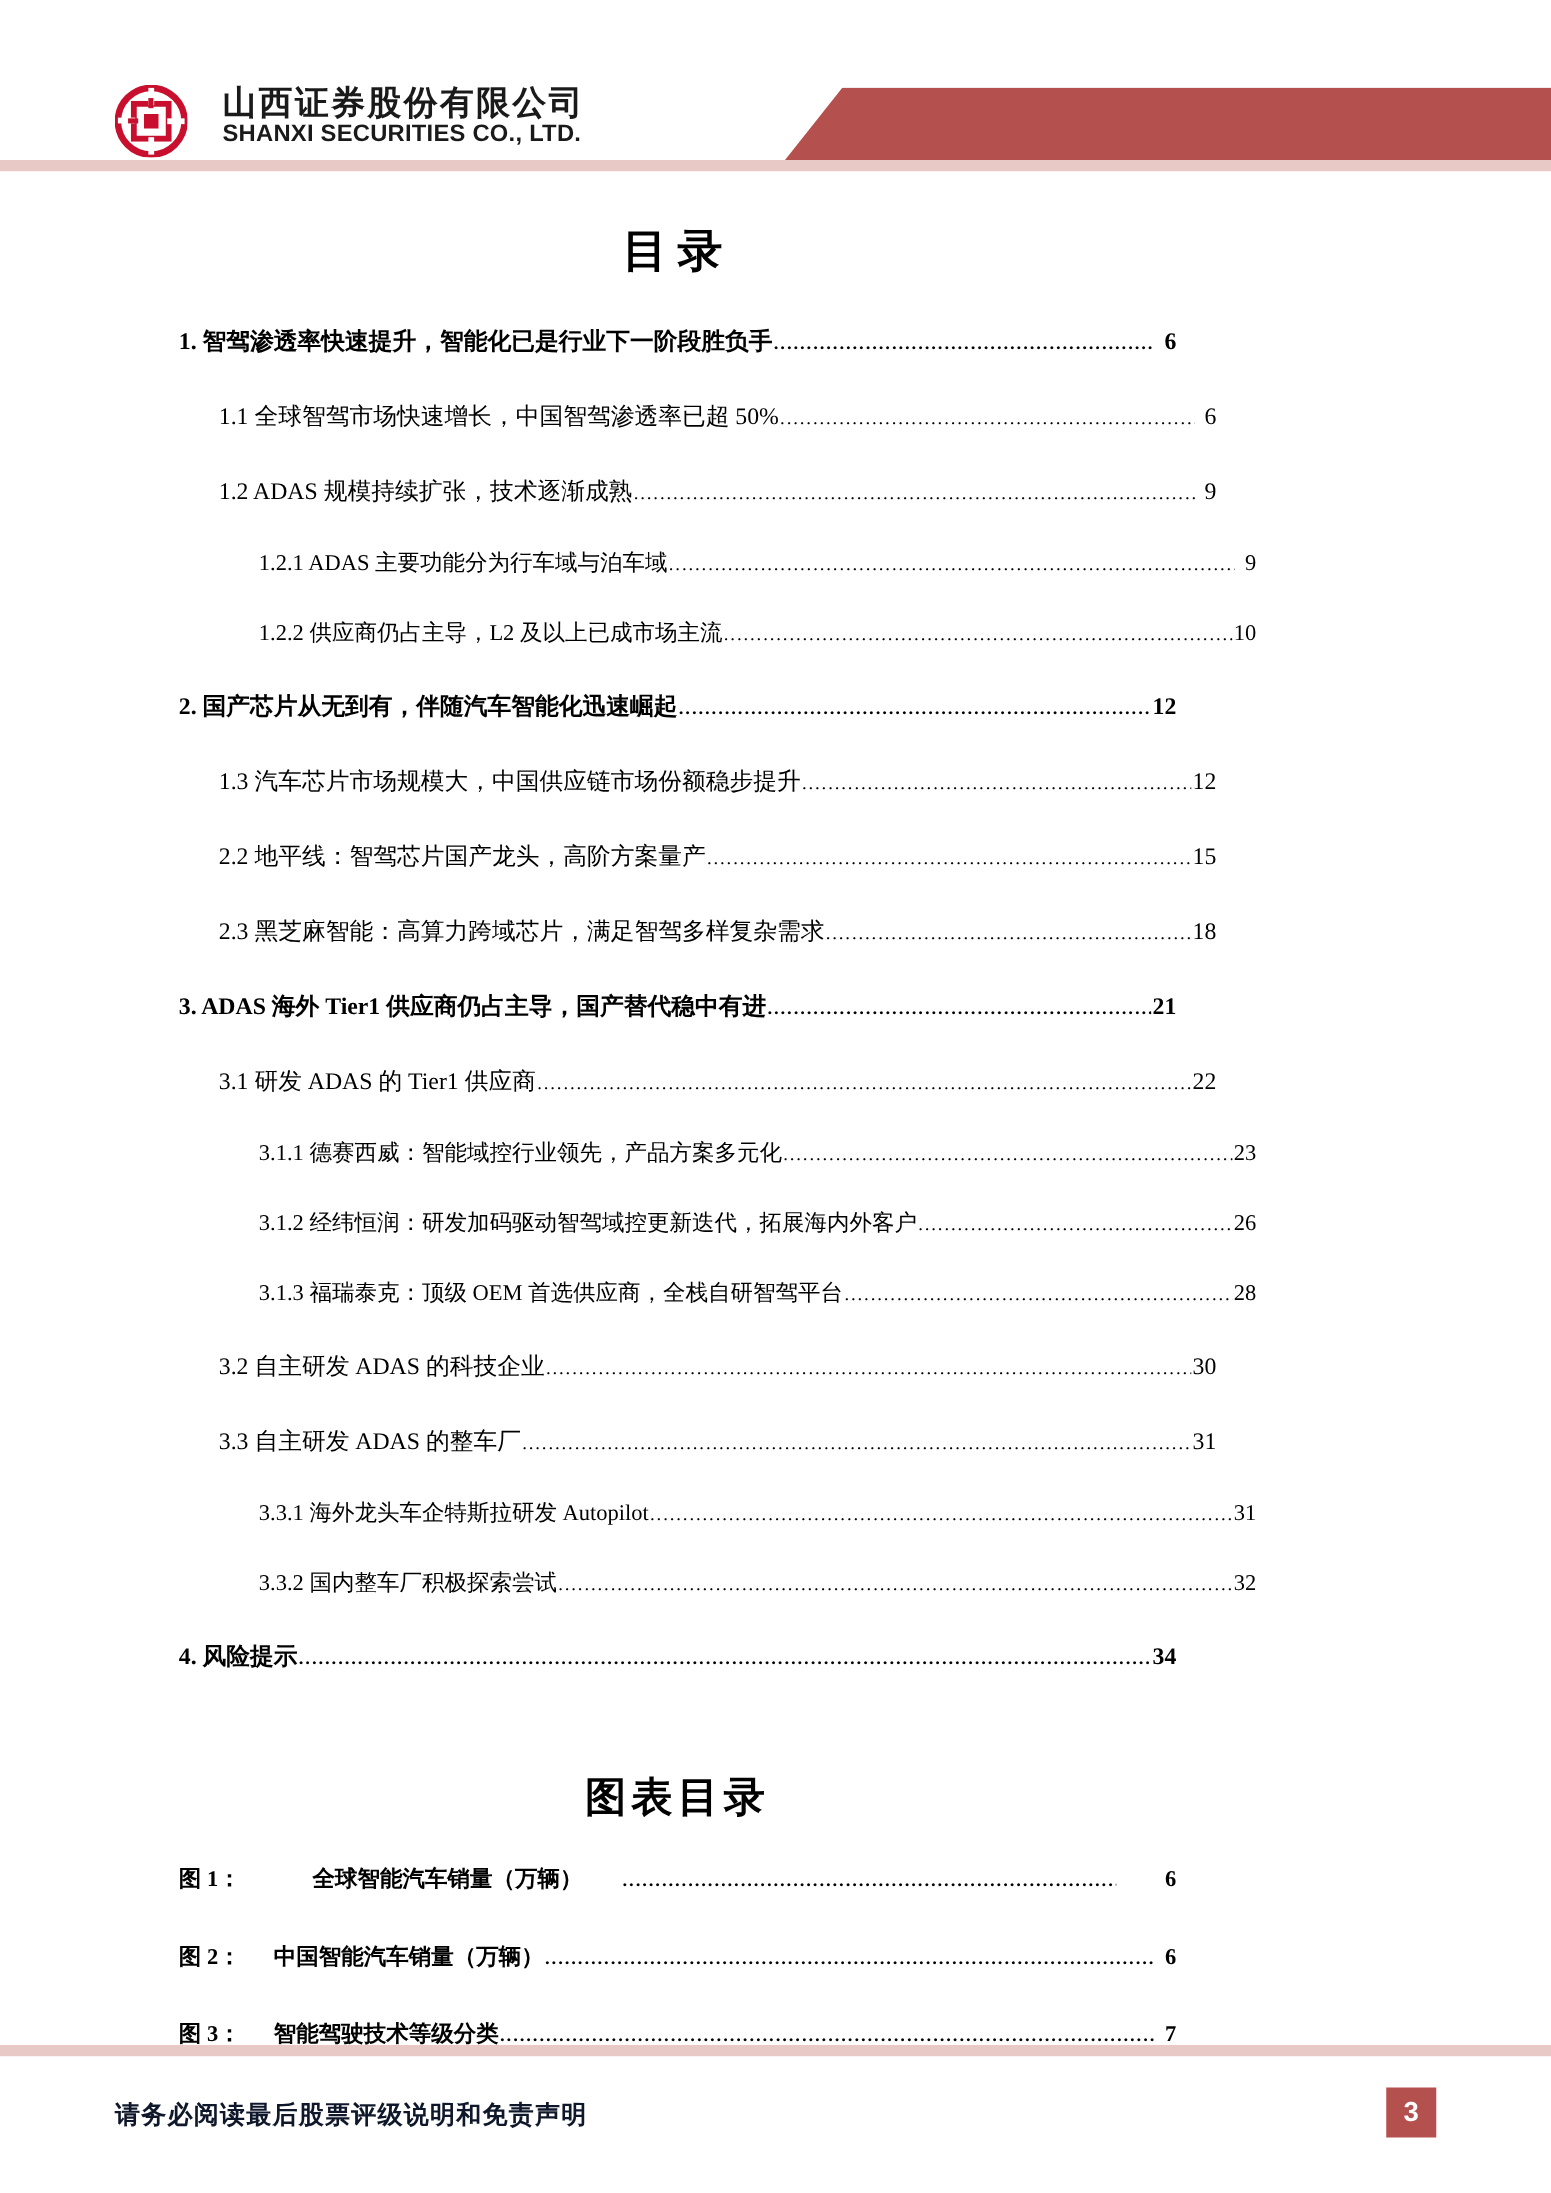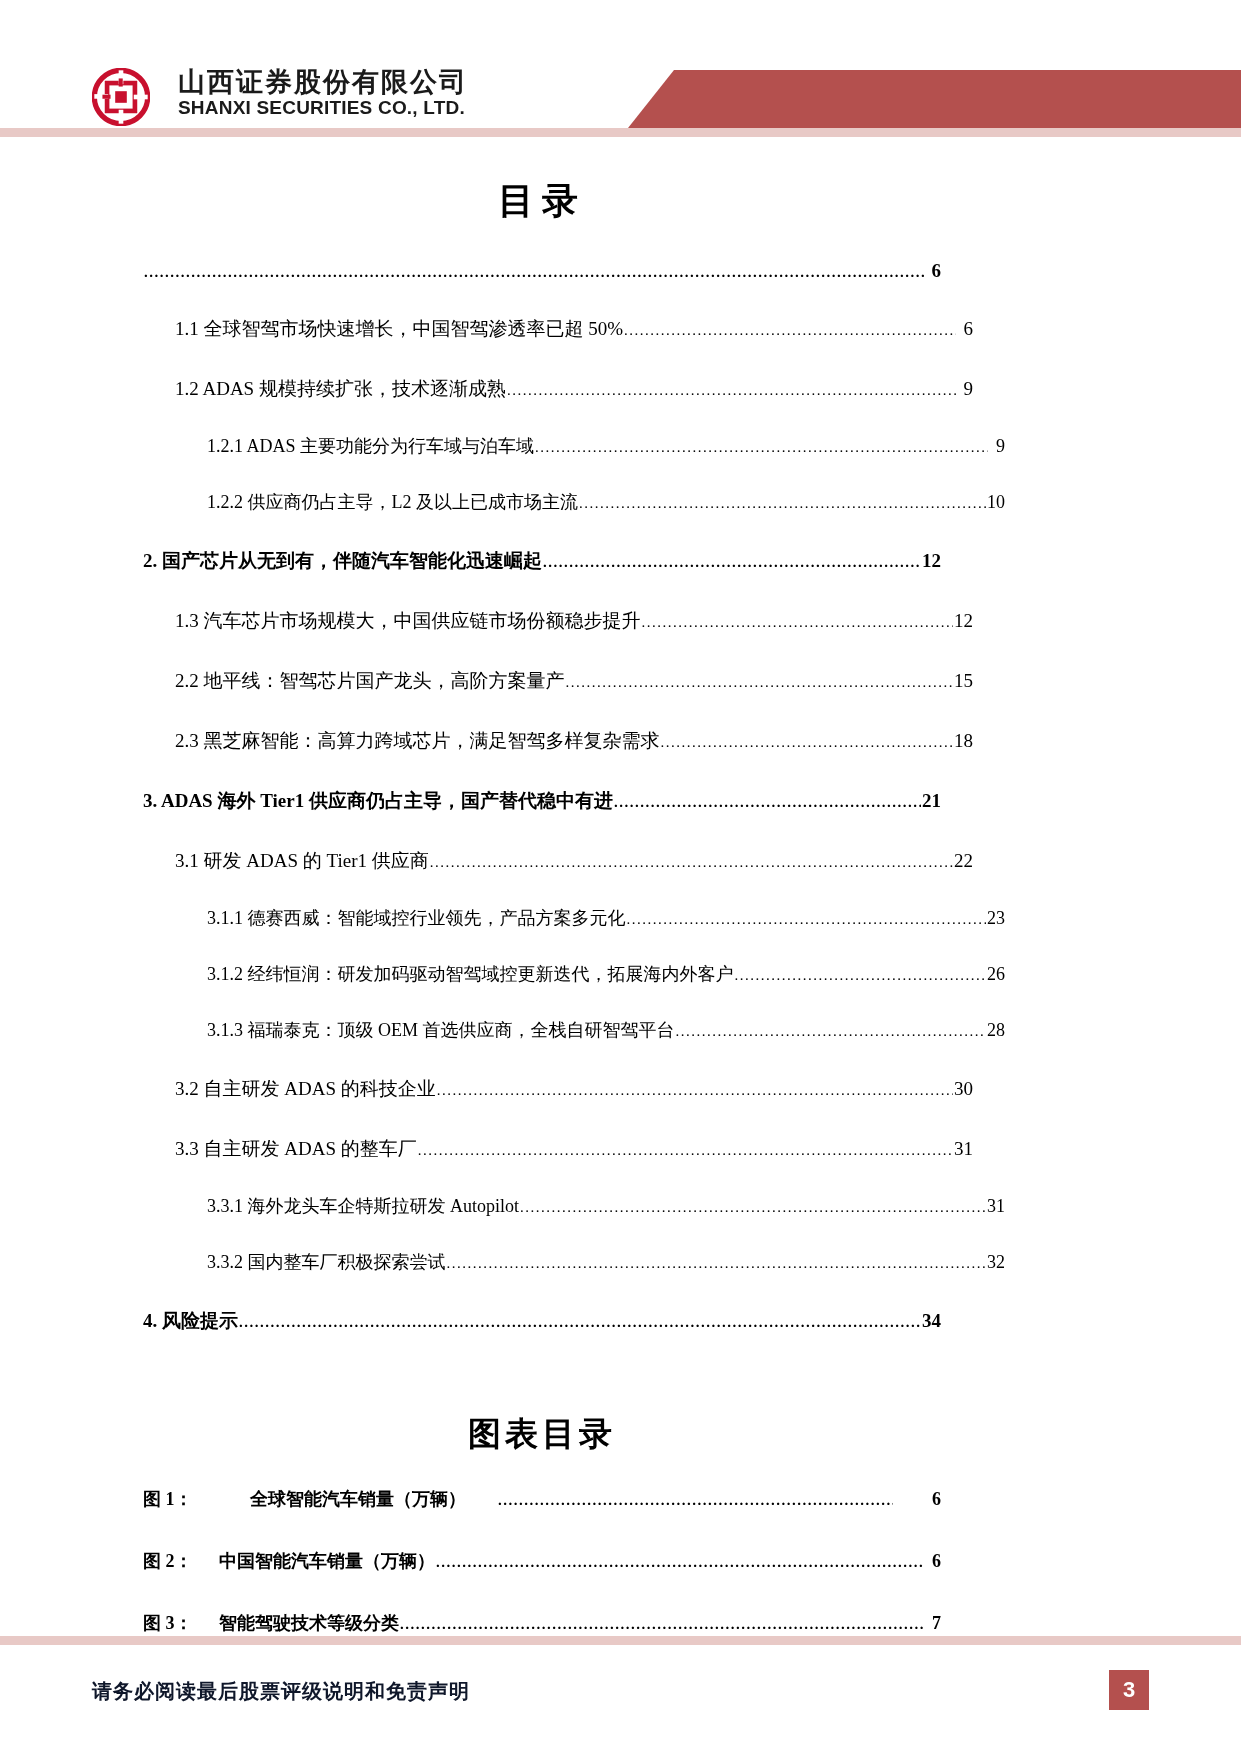--- a/index.html
+++ b/index.html
@@ -248,20 +248,21 @@
     <div class="header-banner-text">行业研究/行业深度分析</div>
     <div class="header-rule"></div>
   </div>
 
   <div class="content">
 
     <div class="doc-title">目录</div>
 
     <div class="toc" id="toc-list">
         <div class="toc-row lvl1">
+          <span class="toc-label">1. 智驾渗透率快速提升，智能化已是行业下一阶段胜负手</span>
           <span class="toc-dots">................................................................................................................................................................................................................................................................................................................................................................................................................</span>
           <span class="toc-page">6</span>
         </div>
         <div class="toc-row lvl2">
           <span class="toc-label">1.1  全球智驾市场快速增长，中国智驾渗透率已超 50%</span>
           <span class="toc-dots">................................................................................................................................................................................................................................................................................................................................................................................................................</span>
           <span class="toc-page">6</span>
         </div>
         <div class="toc-row lvl2">
           <span class="toc-label">1.2 ADAS 规模持续扩张，技术逐渐成熟</span>

